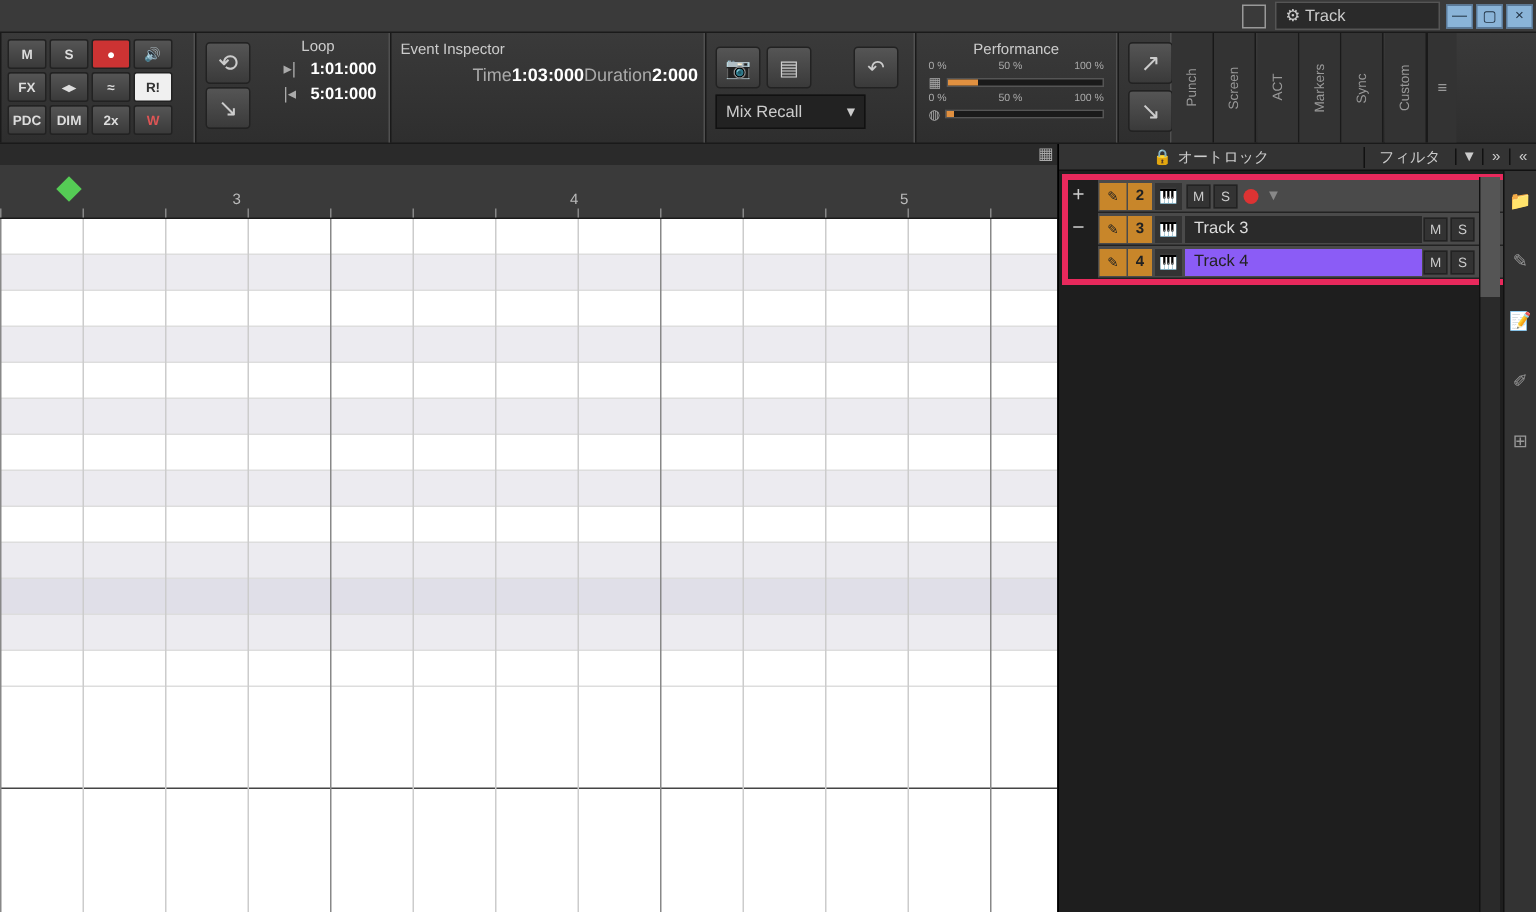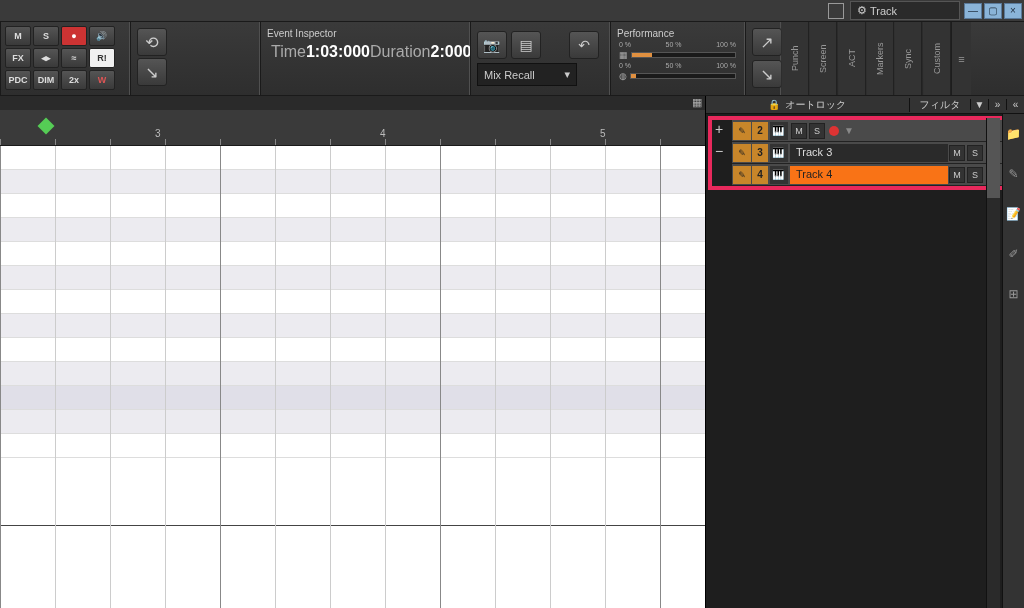--- a/index.html
+++ b/index.html
@@ -22,29 +22,29 @@
 
 .loop-panel { width: 130px; }
 .loop-header { color: #ccc; font-size: 10px; text-align: center; }
 .loop-row { display: flex; align-items: center; justify-content: flex-end; padding: 2px 4px; gap: 4px; }
 .loop-val { color: #fff; font-size: 11px; font-weight: bold; }
 .loop-icon { width: 14px; color: #aaa; font-size: 11px; }
 .loop-big-btn { width: 30px; height: 28px; background: linear-gradient(#555,#3a3a3a); border: 1px solid #222; border-radius: 3px; color: #ccc; display: flex; align-items: center; justify-content: center; }
 
 .inspector-panel { width: 210px; }
 .insp-header { color: #ccc; font-size: 10px; text-align: left; padding: 2px; }
-.insp-row { display: flex; justify-content: space-between; padding: 2px 6px; color: #aaa; font-size: 16px; }
+.insp-row { display: flex; justify-content: space-between; padding: 2px 6px; color: #aaa; font-size: 12px; margin-left: 44px; }
 .insp-row span.val { color: #fff; font-weight: bold; }
 
 .icon-panel { width: 140px; display: flex; flex-direction: column; justify-content: center; gap: 4px; padding: 6px; }
 .big-icon-btn { width: 30px; height: 28px; background: linear-gradient(#555,#3a3a3a); border: 1px solid #222; border-radius: 3px; color: #ccc; display: flex; align-items: center; justify-content: center; font-size: 14px; }
 .mix-recall { background: #222; color: #ccc; font-size: 11px; padding: 4px 6px; border: 1px solid #111; display: flex; justify-content: space-between; align-items: center; width: 100px; }
 
 .perf-panel { width: 135px; }
-.perf-header { color: #ccc; font-size: 10px; padding: 2px; }
+.perf-header { color: #ccc; font-size: 10px; text-align: center; padding: 2px; }
 .perf-row { display: flex; align-items: center; gap: 3px; padding: 2px 4px; }
 .perf-bar-wrap { flex: 1; height: 6px; background: #1a1a1a; border: 1px solid #555; position: relative; }
 .perf-bar-fill { height: 100%; background: #e09040; width: 20%; }
 .perf-scale { display: flex; justify-content: space-between; font-size: 7px; color: #aaa; padding: 0 4px; }
 
 .side-tabs { width: 190px; display: flex; }
 .vert-tab { flex: 1; border-left: 1px solid #1a1a1a; display: flex; align-items: center; justify-content: center; color: #999; font-size: 9px; writing-mode: vertical-rl; transform: rotate(180deg); background: #333; }
 .vert-tab.small-icon { writing-mode: horizontal-tb; transform: none; font-size: 11px; width: 20px; flex: none; }
 
 .grid-indicator { position: absolute; top: 96px; right: 310px; width: 22px; height: 18px; color: #aaa; font-size: 11px; }
@@ -70,21 +70,21 @@
 
 .track-list { padding: 0; border: 4px solid #e8295c; margin: 2px; }
 .add-col { position: absolute; left: 4px; top: 22px; width: 18px; color: #ccc; display: flex; flex-direction: column; }
 .add-btn { height: 22px; display: flex; align-items: center; justify-content: center; font-size: 14px; }
 
 .track-row { display: flex; align-items: center; height: 22px; background: #4a4a4a; border-bottom: 1px solid #222; margin-left: 20px; }
 .track-edit-icon { width: 18px; height: 18px; background: #c8862a; display: flex; align-items: center; justify-content: center; color: #222; font-size: 9px; margin: 0 1px; }
 .track-num { width: 16px; height: 18px; background: #c8862a; color: #222; font-size: 10px; font-weight: bold; display: flex; align-items: center; justify-content: center; }
 .track-icon { width: 18px; height: 18px; background: #333; color: #ccc; display: flex; align-items: center; justify-content: center; font-size: 10px; margin: 0 2px; }
 .track-name { flex: 1; height: 18px; background: #2a2a2a; color: #ddd; font-size: 11px; padding: 2px 6px; }
-.track-name.selected { background: #f97316; color: #222; }
+.track-name.selected { background: #8b5cf6; color: #222; }
 .track-ms-btn { width: 16px; height: 16px; background: #333; color: #ccc; font-size: 9px; display: flex; align-items: center; justify-content: center; margin: 0 1px; border: 1px solid #222; }
 .track-rec-dot { width: 10px; height: 10px; background: #d33; border-radius: 50%; margin: 0 3px; }
 .track-filter-icon { width: 14px; color: #888; font-size: 10px; margin: 0 2px; }
 
 .scrollbar-v { position: absolute; right: 24px; top: 22px; bottom: 0; width: 14px; background: #2a2a2a; border-left: 1px solid #111; }
 .scroll-thumb { width: 100%; height: 80px; background: #555; }
 .right-icons-col { position: absolute; right: 0; top: 18px; width: 22px; bottom: 0; background: #333; border-left: 1px solid #111; }
 .ric-item { height: 40px; display: flex; align-items: center; justify-content: center; color: #999; font-size: 12px; }
 
 .left-splitter { position: absolute; top: 96px; left: 705px; width: 20px; bottom: 0; background: #2a2a2a; border-left: 1px solid #000; border-right: 1px solid #000; }
@@ -126,20 +126,31 @@
       <div class="tb-btn">2x</div>
       <div class="tb-btn" style="color:#d55">W</div>
     </div>
   </div>
 
   <div class="panel loop-panel">
     <div style="display:flex">
       <div style="display:flex;flex-direction:column;gap:2px;padding:2px">
         <div class="loop-big-btn">⟲</div>
         <div class="loop-big-btn">↘</div>
+      </div>
+      <div style="flex:1">
+        <div class="loop-header">Loop</div>
+        <div class="loop-row">
+          <span class="loop-icon">▸|</span>
+          <span class="loop-val">1:01:000</span>
+        </div>
+        <div class="loop-row">
+          <span class="loop-icon">|◂</span>
+          <span class="loop-val">5:01:000</span>
+        </div>
       </div>
     </div>
   </div>
 
   <div class="panel inspector-panel">
     <div class="insp-header">Event Inspector</div>
     <div class="insp-row">
       <span>Time</span>
       <span class="val">1:03:000</span>
       <span>Duration</span>

